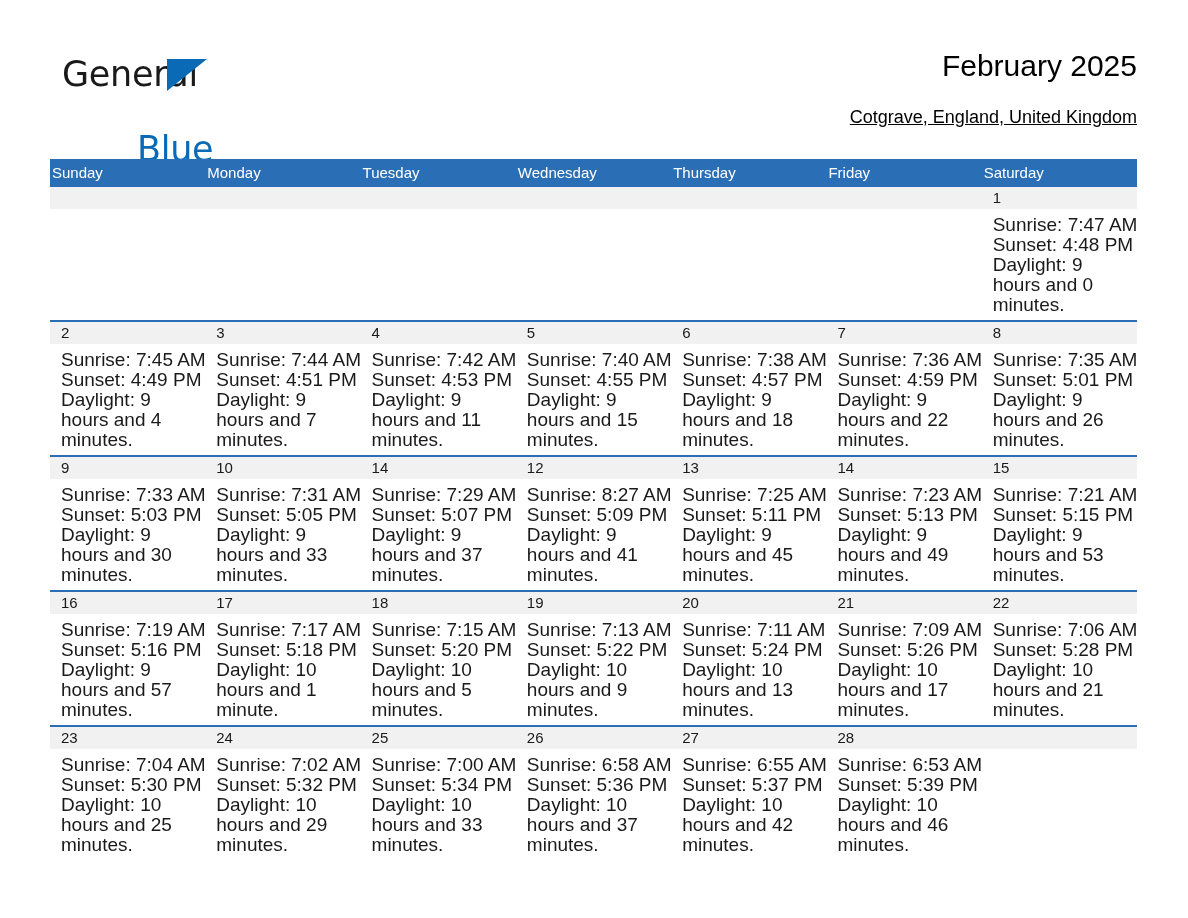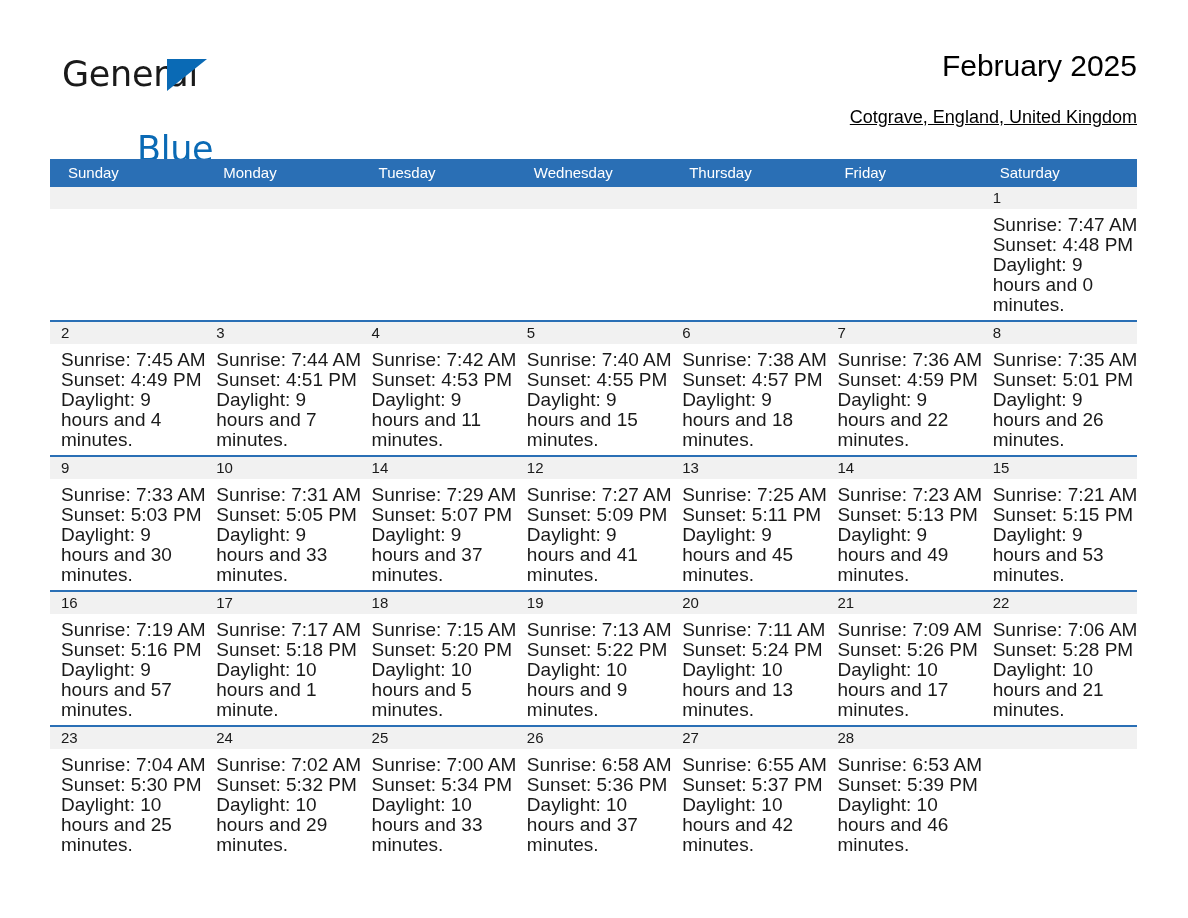--- a/index.html
+++ b/index.html
@@ -108,21 +108,21 @@
     display: flex;
     background: #2a6fb5;
     height: 28px;
   }
   .weekday {
     flex: 1 1 0;
     min-width: 0;
     color: #ffffff;
     font-size: 15px;
     line-height: 28px;
-    padding-left: 18px;
+    padding-left: 2px;
     box-sizing: border-box;
     white-space: nowrap;
     font-family: "Liberation Sans Narrow", "Liberation Sans", sans-serif;
   }
 
   .week-row {
     display: flex;
     border-top: 2px solid #2a6fb5;
     position: relative;
   }
@@ -343,21 +343,21 @@
         <div class="day-number-band"><span class="day-number">14</span></div>
         <div class="day-details">
           <div class="detail-line">Sunrise: 7:29 AM</div>
           <div class="detail-line">Sunset: 5:07 PM</div>
           <div class="detail-line wrap">Daylight: 9 hours and 37 minutes.</div>
         </div>
       </div>
       <div class="day-cell">
         <div class="day-number-band"><span class="day-number">12</span></div>
         <div class="day-details">
-          <div class="detail-line">Sunrise: 7:27 AM</div>
+          <div class="detail-line">Sunrise: 8:27 AM</div>
           <div class="detail-line">Sunset: 5:09 PM</div>
           <div class="detail-line wrap">Daylight: 9 hours and 41 minutes.</div>
         </div>
       </div>
       <div class="day-cell">
         <div class="day-number-band"><span class="day-number">13</span></div>
         <div class="day-details">
           <div class="detail-line">Sunrise: 7:25 AM</div>
           <div class="detail-line">Sunset: 5:11 PM</div>
           <div class="detail-line wrap">Daylight: 9 hours and 45 minutes.</div>

